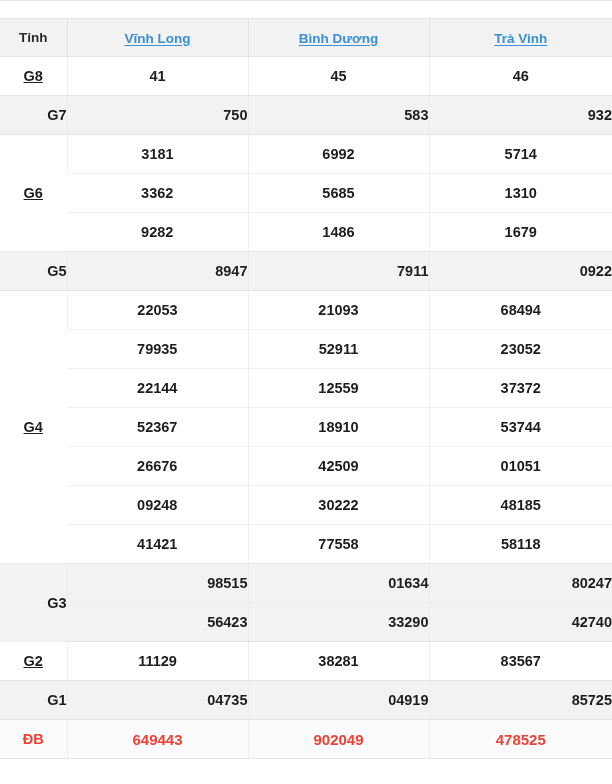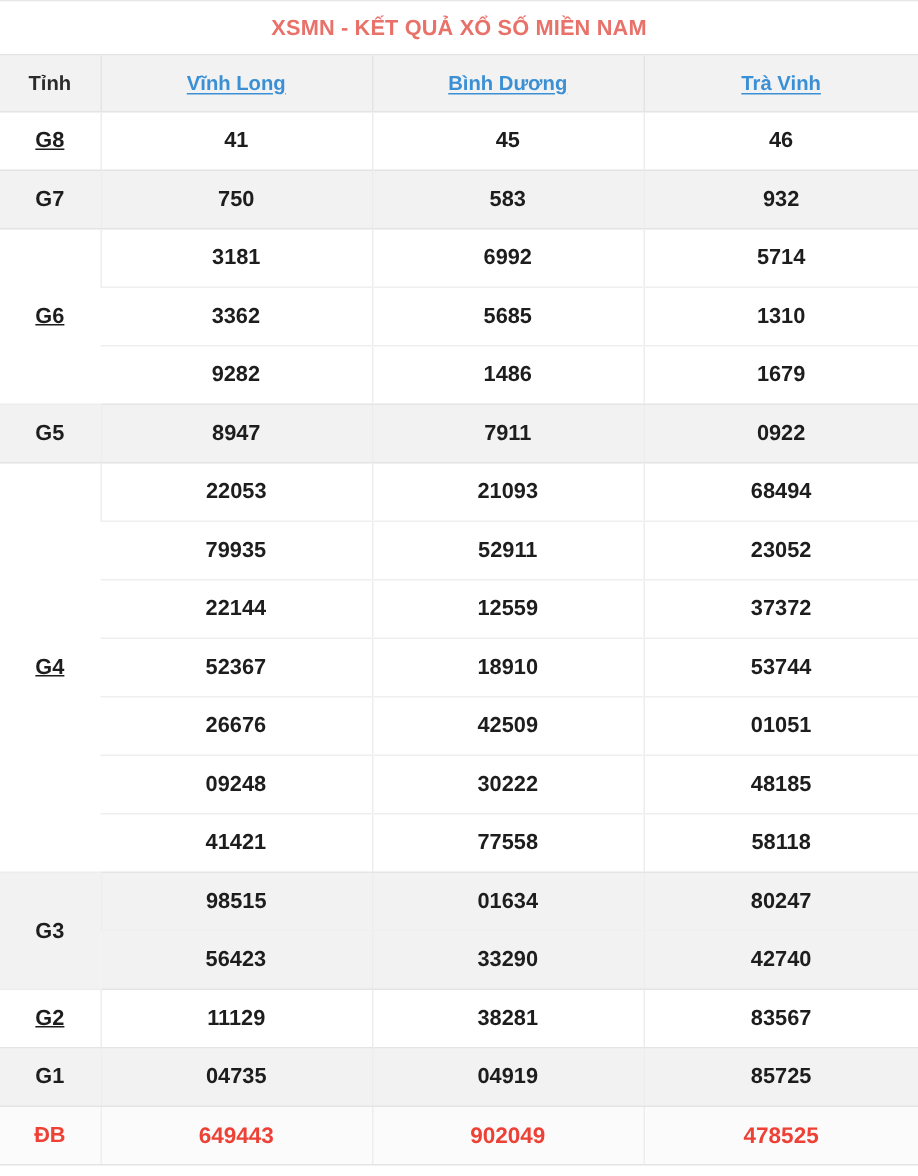--- a/index.html
+++ b/index.html
@@ -109,21 +109,21 @@
   .tbl tbody td.num + td.num,
   .tbl tbody td.lbl + td.num { border-left: 1px solid #ededed; }
 
   .lbl {
     color: #5e5e5e;
     font-size: 12.5px;
     font-weight: 700;
   }
 
   
-  tr.shade td { background: #f2f2f2; }
+  tr.shade td { background: #f2f2f2; text-align: right; }
   tr.plain td { background: #ffffff; }
   td.lbl.shade-cell { background: #f2f2f2; }
   td.lbl.plain-cell { background: #ffffff; text-decoration: underline; }
 
   
   tr.sub td.num { border-bottom: 1px solid #efefef; }
   tr.group-end td { border-bottom: 1px solid #e4e4e4; }
 
   
   tr.db td { background: #fbfbfb; border-bottom: 1px solid #e4e4e4; }
@@ -133,21 +133,20 @@
     font-size: 15px;
     font-weight: 700;
   }
 </style>
 </head>
 <body>
 
 <div class="page">
 
   <div class="head">
-    <div class="head-title">XSMN - KẾT QUẢ XỔ SỐ MIỀN NAM</div>
 
   </div>
 
   <table class="tbl">
     <colgroup>
       <col class="c-label">
         <col class="c-prov">
         <col class="c-prov">
         <col class="c-prov3">
     </colgroup>

